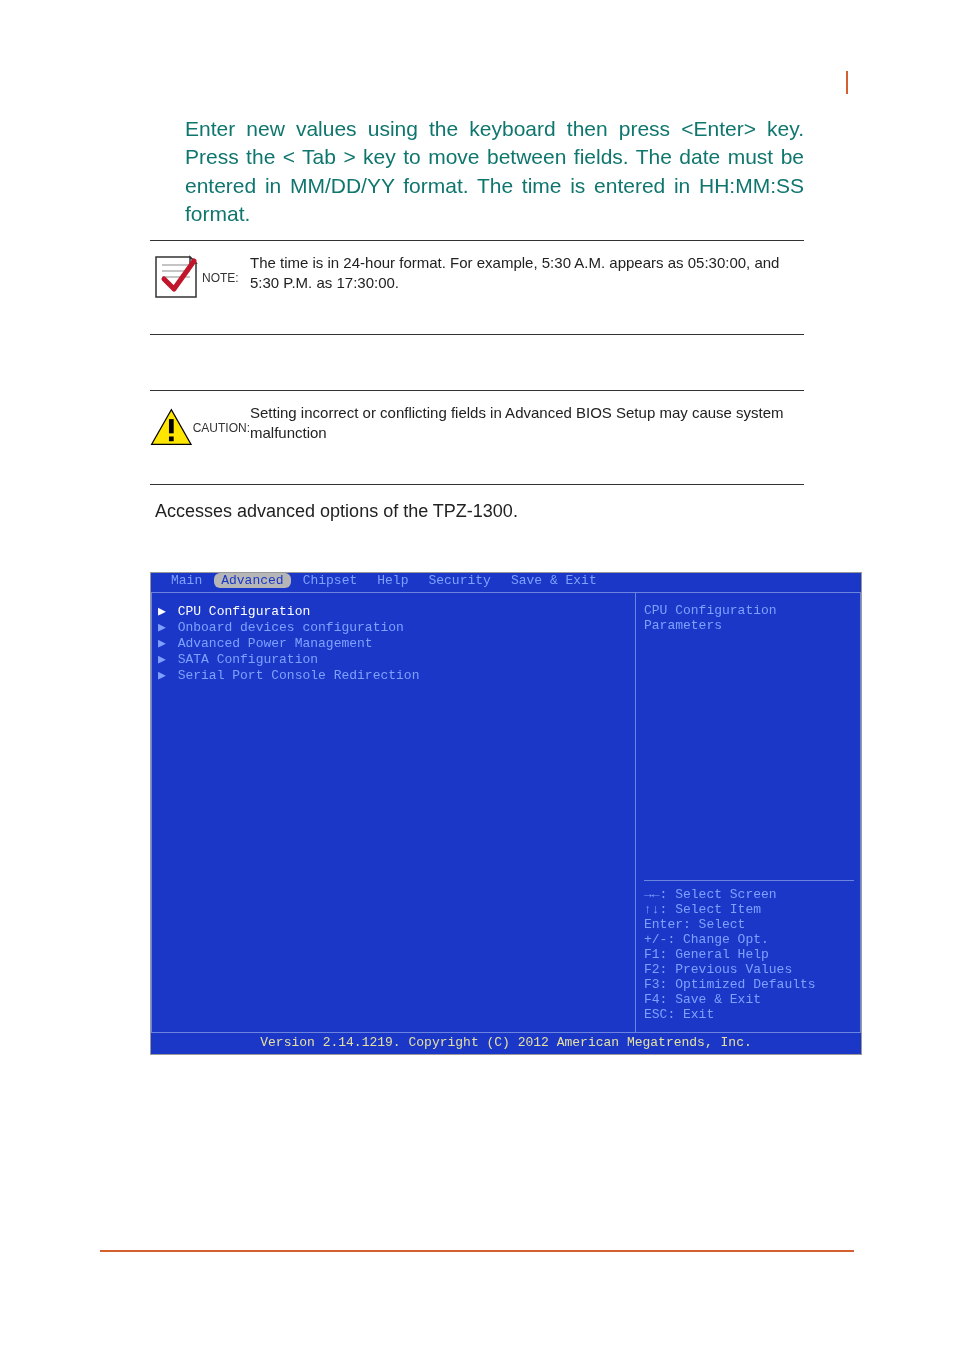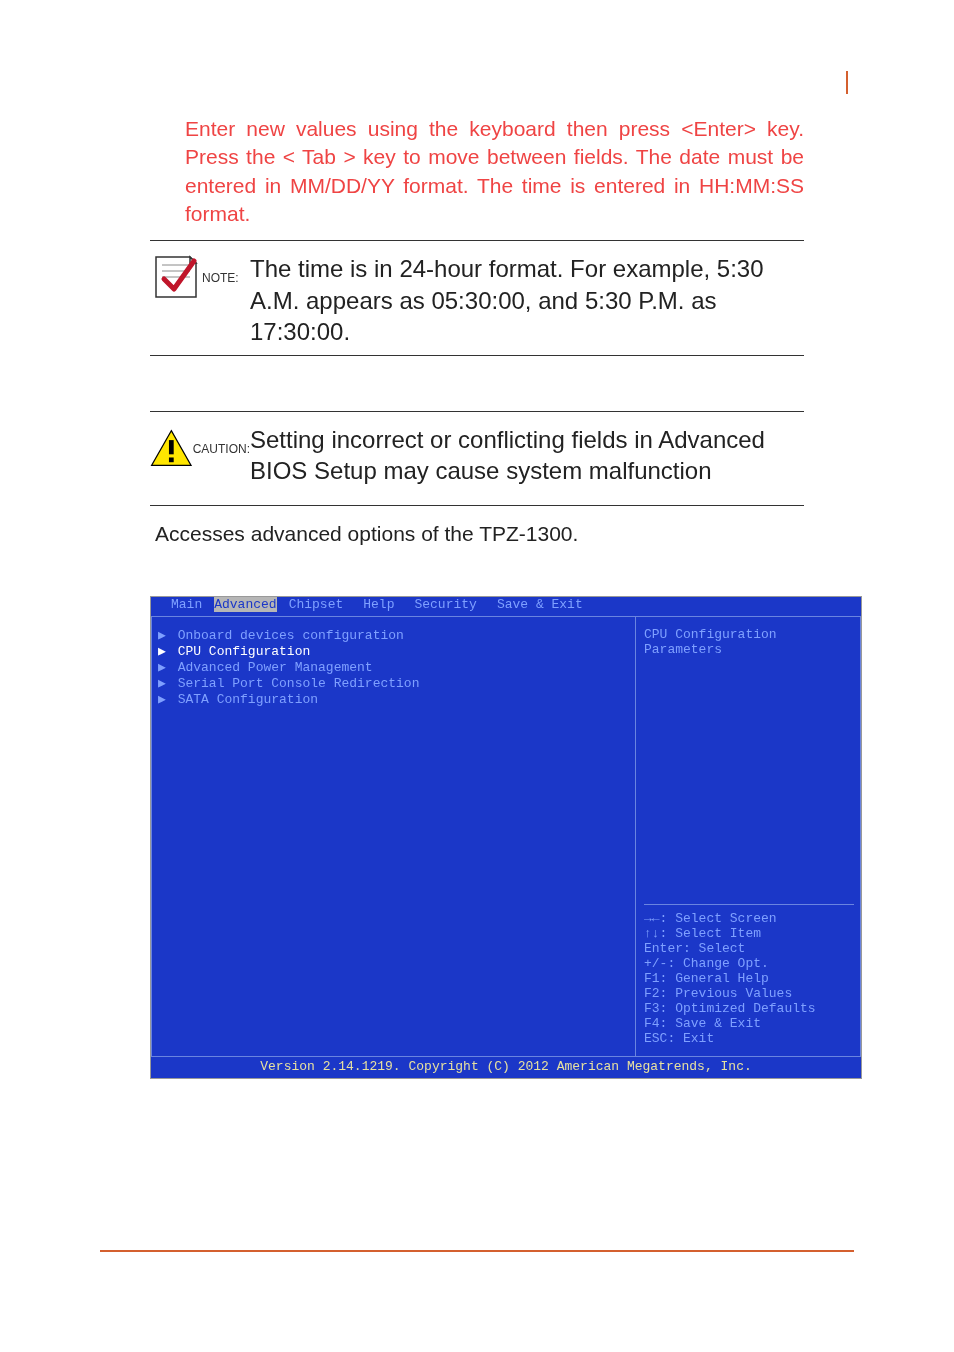--- a/index.html
+++ b/index.html
@@ -16,21 +16,21 @@
     .header-bar {
       position: absolute;
       top: 71px;
       right: 106px;
       width: 2px;
       height: 23px;
       background: #d4602f;
     }
     .intro-text {
       font-size: 21px;
-      color: #ef4444;
+      color: #0f766e;
       text-align: justify;
       line-height: 1.35;
       margin: 45px 0 12px 35px;
     }
     .callout {
       border-top: 1px solid #333;
       border-bottom: 1px solid #333;
       margin: 0 0 0 0;
       padding: 8px 0 8px 0;
       display: flex;
@@ -44,28 +44,28 @@
       align-items: center;
       padding-top: 4px;
     }
     .callout .icon-col .caption {
       font-size: 12px;
       color: #333;
       margin-top: 2px;
     }
     .callout .text-col {
       flex: 1;
-      font-size: 24px;
+      font-size: 15px;
       color: #222;
       line-height: 1.3;
       padding-top: 4px;
     }
     .spacer { height: 55px; }
     .advanced-line {
-      font-size: 21px;
+      font-size: 18px;
       color: #222;
       margin: 16px 0 0 5px;
     }
     
     .bios {
       margin: 50px auto 0 auto;
       width: 712px;
       border: 1px solid #999;
       font-family: "Courier New", monospace;
       font-size: 13px;
@@ -84,21 +84,22 @@
       display: flex;
       gap: 4px;
     }
     .bios-tab {
       color: #7fa0ff;
       padding: 0 8px;
     }
     .bios-tab.active {
       background: #b6b6b6;
       color: #1b37c8;
-      padding: 0 0;
+      padding: 0 7px;
+      border-radius: 6px;
     }
     .bios-body {
       display: flex;
       background: #1b37c8;
       border-top: 1px solid #6a84e0;
       min-height: 440px;
     }
     .bios-left {
       flex: 1;
       padding: 10px 6px 10px 4px;
@@ -194,25 +195,25 @@
     <div class="bios-tabs" id="bios-tabs">
         <span class="bios-tab">Main</span>
         <span class="bios-tab active">Advanced</span>
         <span class="bios-tab">Chipset</span>
         <span class="bios-tab">Help</span>
         <span class="bios-tab">Security</span>
         <span class="bios-tab">Save &amp; Exit</span>
       </div>
     <div class="bios-body">
       <div class="bios-left" id="bios-menu">
+          <div class="bios-item selected"><span class="arrow">▶</span><span> CPU Configuration</span></div>
           <div class="bios-item"><span class="arrow">▶</span><span> Onboard devices configuration</span></div>
-          <div class="bios-item selected"><span class="arrow">▶</span><span> CPU Configuration</span></div>
           <div class="bios-item"><span class="arrow">▶</span><span> Advanced Power Management</span></div>
+          <div class="bios-item"><span class="arrow">▶</span><span> SATA Configuration</span></div>
           <div class="bios-item"><span class="arrow">▶</span><span> Serial Port Console Redirection</span></div>
-          <div class="bios-item"><span class="arrow">▶</span><span> SATA Configuration</span></div>
         </div>
       <div class="bios-right">
         <div class="bios-help-text">CPU Configuration Parameters</div>
         <div class="bios-keys" id="bios-keys">
             <div>→←: Select Screen</div>
             <div>↑↓: Select Item</div>
             <div>Enter: Select</div>
             <div>+/-: Change Opt.</div>
             <div>F1: General Help</div>
             <div>F2: Previous Values</div>

